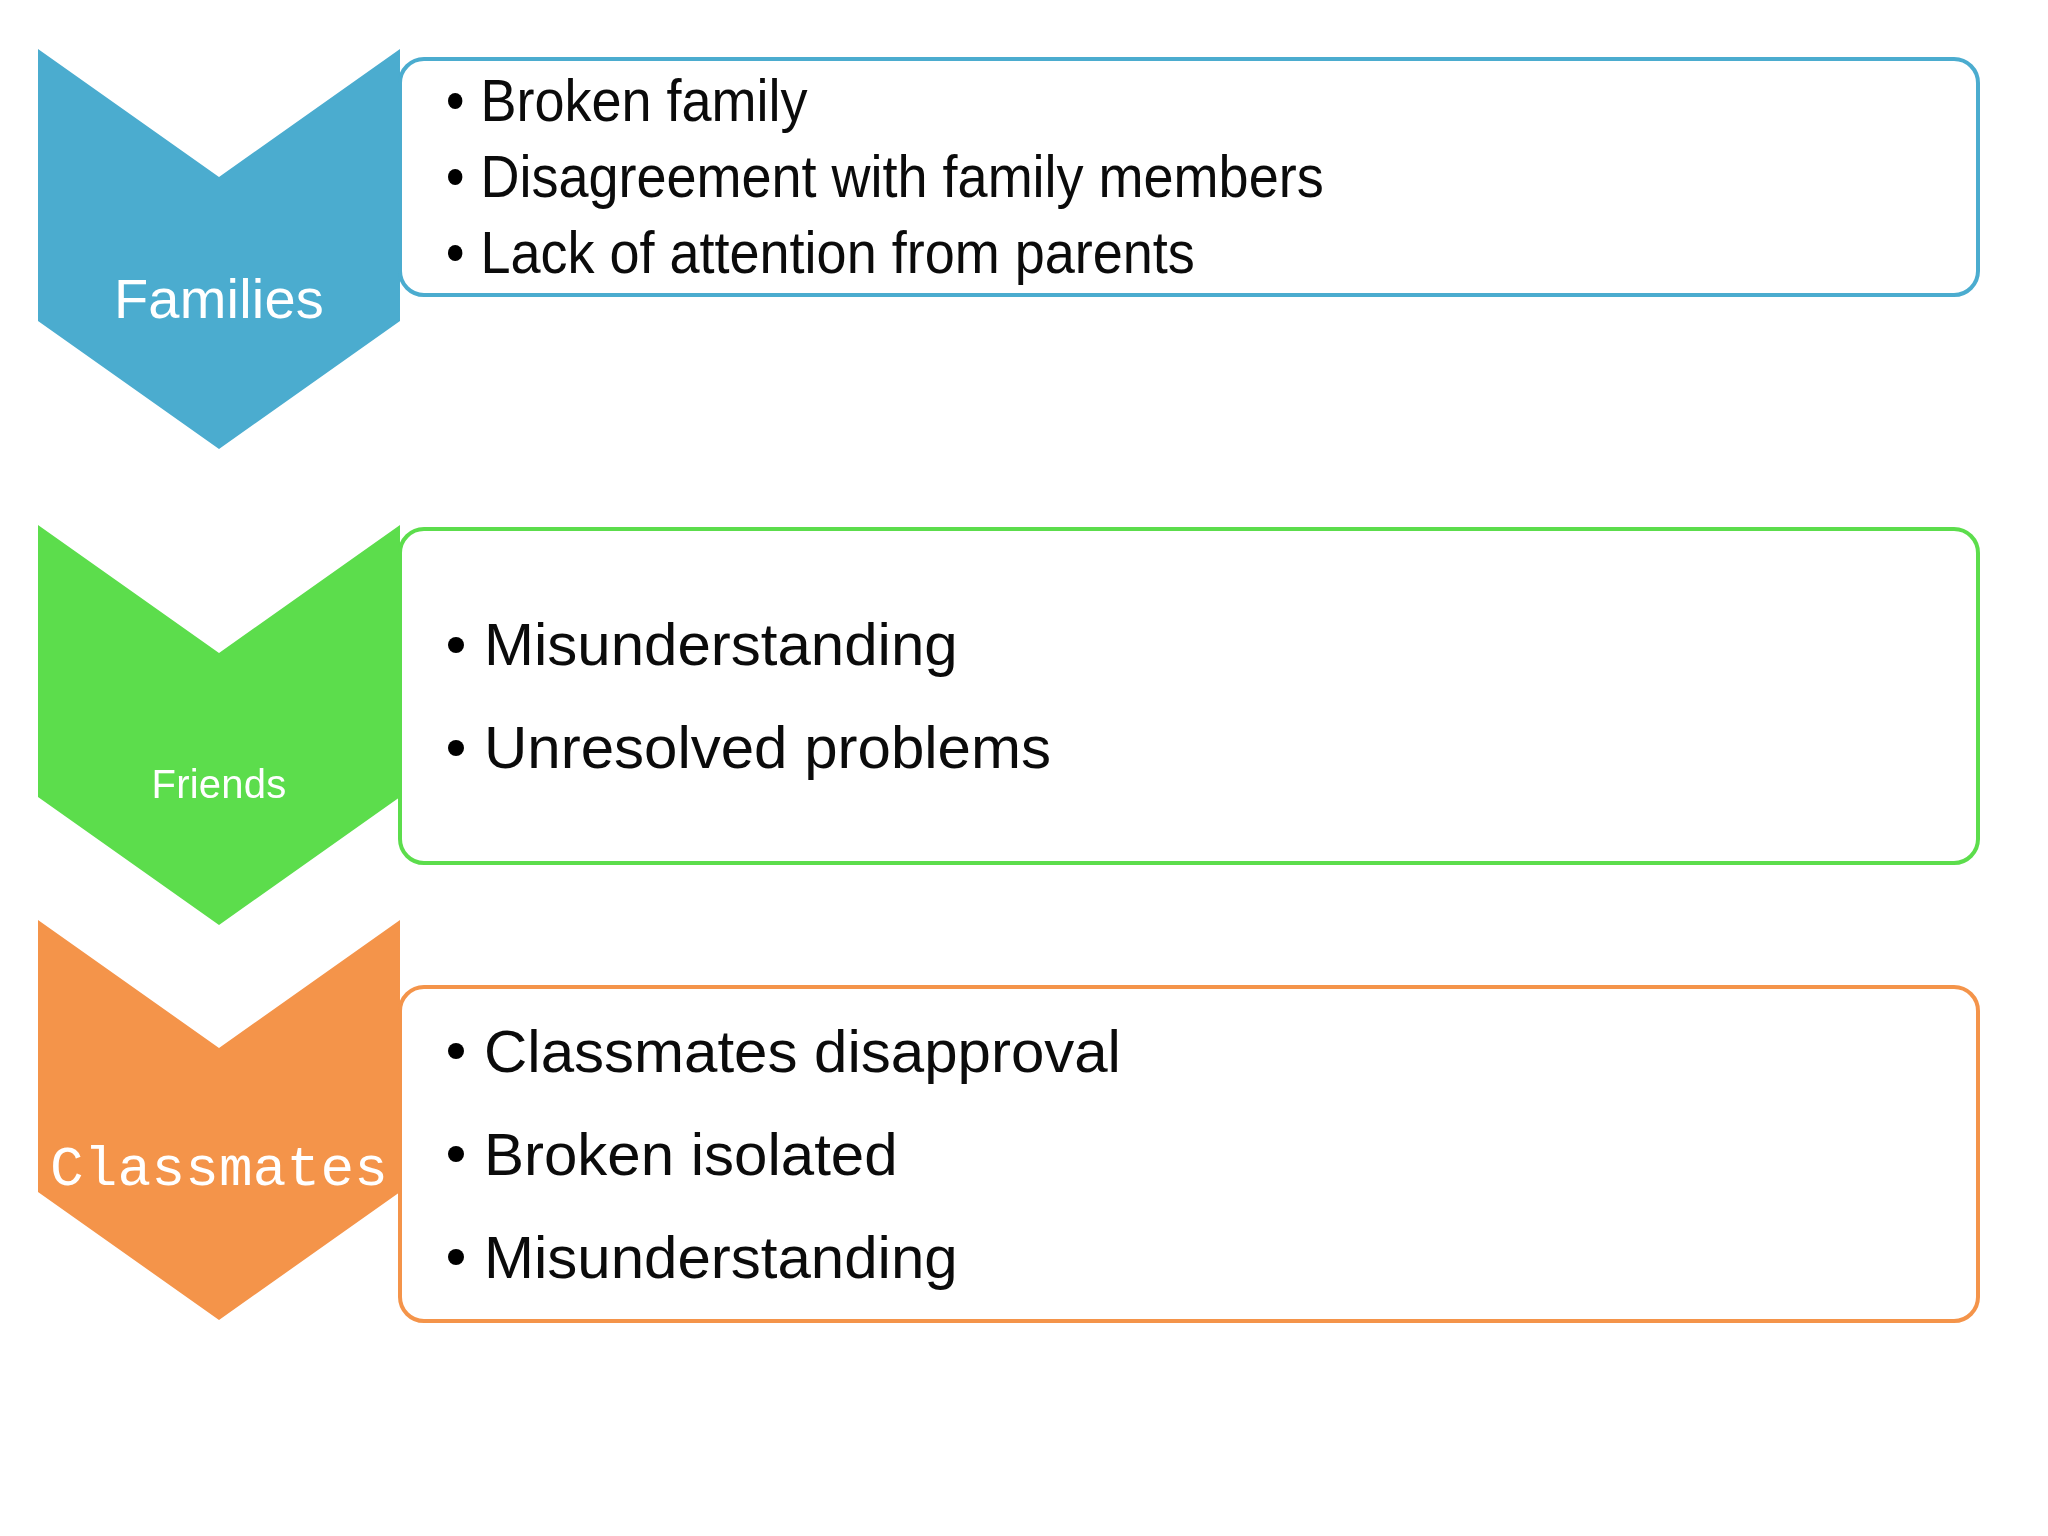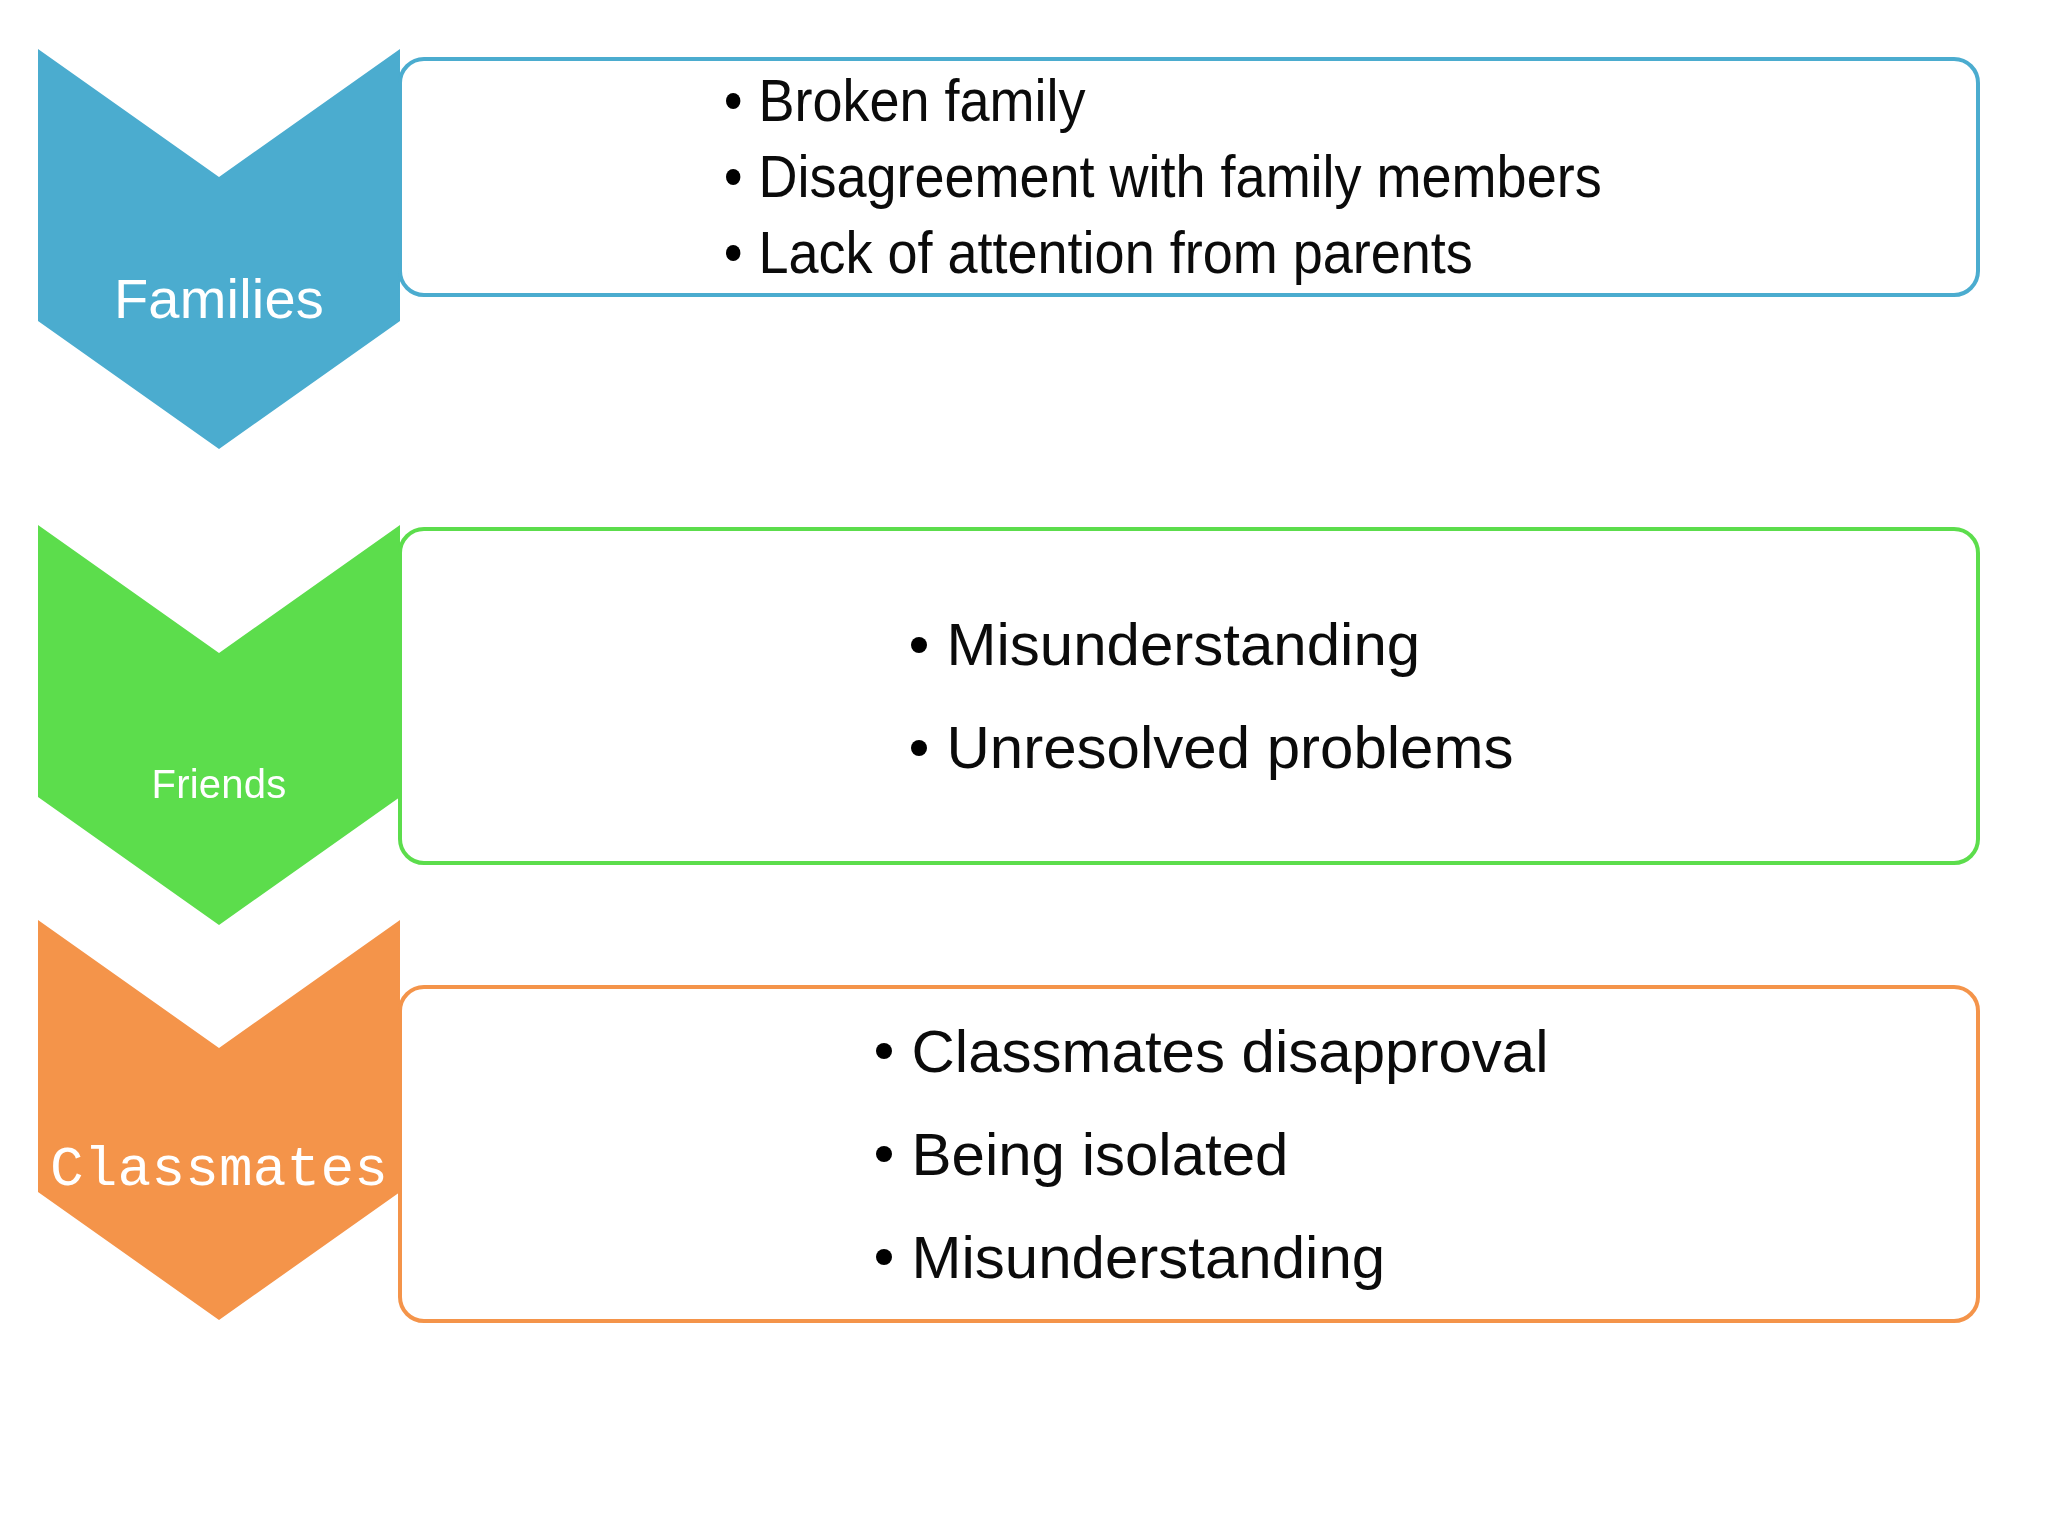--- a/index.html
+++ b/index.html
@@ -67,21 +67,20 @@
     width: 1582px;
     box-sizing: border-box;
     background: #ffffff;
     border-radius: 26px;
     border-style: solid;
     border-width: 4px;
     z-index: 2;
     display: flex;
     flex-direction: column;
     justify-content: center;
-    align-items: center;
   }
 
   .callout.b-families   { top: 57px;  height: 240px; border-color: #4BACCF; }
   .callout.b-friends    { top: 527px; height: 338px; border-color: #5CDD4C; }
   .callout.b-classmates { top: 985px; height: 338px; border-color: #F4944A; }
 
   .bullet-list {
     list-style: none;
     margin: 0;
     padding: 0 0 0 46px;
@@ -183,21 +182,21 @@
     </svg>
     <div class="chevron-label" style="color: rgb(255, 255, 255); font-family: Liberation Mono, monospace;">Classmates</div>
   </div>
 
   <div class="callout b-classmates" style="border-color: rgb(244, 148, 74);">
     <ul class="bullet-list">
       <li class="bullet-item">
         <span>Classmates disapproval</span>
       </li>
       <li class="bullet-item">
-        <span>Being isolated</span>
+        <span>Broken isolated</span>
       </li>
       <li class="bullet-item">
         <span>Misunderstanding</span>
       </li>
     </ul>
   </div>
 
 </div>
 
 </body></html>

